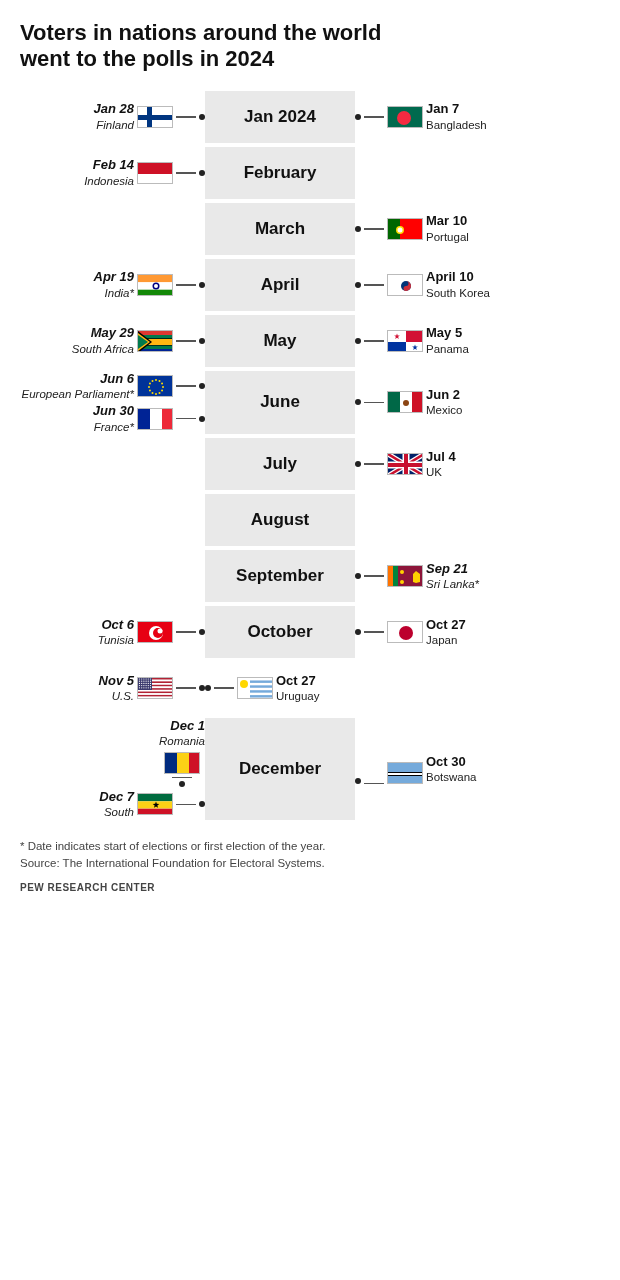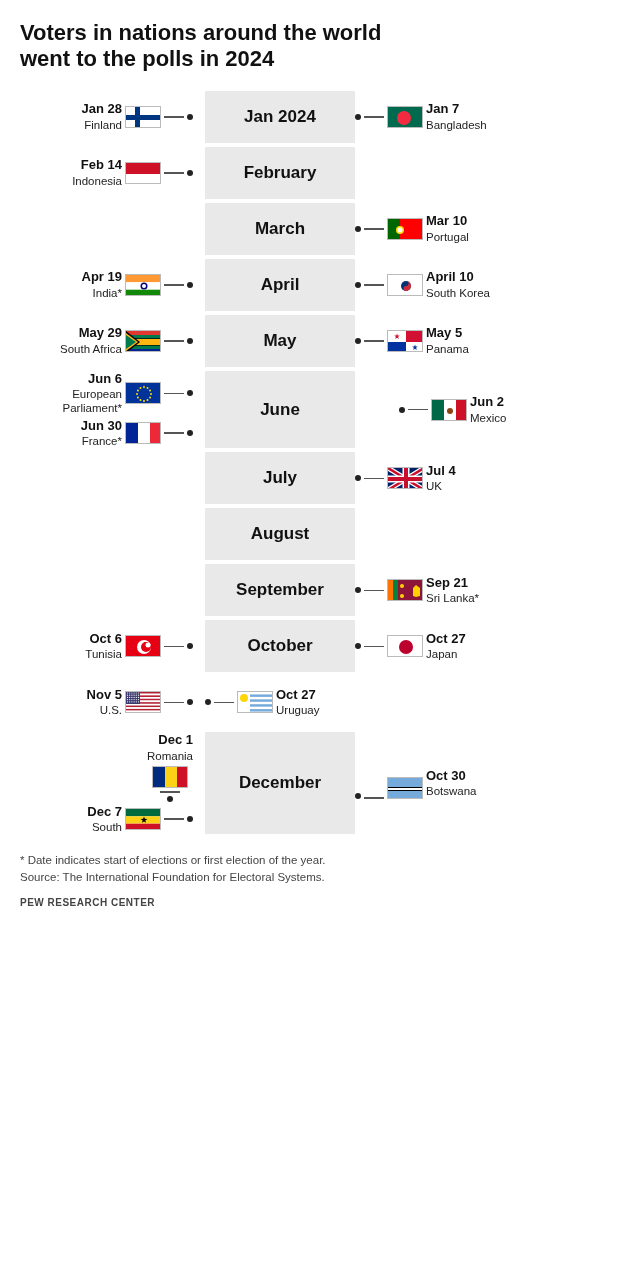--- a/index.html
+++ b/index.html
@@ -47,22 +47,23 @@
       align-items: stretch;
       margin-bottom: 4px;
       min-height: 52px;
     }
     .col-left {
       width: 185px;
       display: flex;
       flex-direction: column;
       justify-content: center;
       align-items: flex-end;
-      padding-right: 12px;
+      padding-right: 0;
       gap: 2px;
+      font-style: italic;
     }
     .col-center {
       width: 150px;
       background: #e9e9e9;
       display: flex;
       align-items: center;
       justify-content: center;
       font-weight: 700;
       font-size: 17px;
       flex-shrink: 0;
@@ -279,21 +280,21 @@
               <rect x="0" y="0" width="12" height="22" fill="#002395"></rect>
               <rect x="12" y="0" width="12" height="22" fill="#fff"></rect>
               <rect x="24" y="0" width="12" height="22" fill="#ED2939"></rect>
             </svg></div>
           <div class="hline" style="width: 20px;"></div>
           <div class="dot"></div>
         </div>
       </div>
       <div class="col-center">June</div>
       <div class="col-right">
-        <div class="item-right" style="display: flex; align-items: center; gap: 3px; padding-left: 44px;">
+        <div class="item-right" style="display: flex; align-items: center; gap: 3px;">
           <div class="dot"></div>
           <div class="hline" style="width: 20px;"></div>
           <div class="flag-img"><svg width="36" height="22" viewBox="0 0 36 22">
               <rect x="0" y="0" width="12" height="22" fill="#006847"></rect>
               <rect x="12" y="0" width="12" height="22" fill="#fff"></rect>
               <rect x="24" y="0" width="12" height="22" fill="#CE1126"></rect>
               <circle cx="18" cy="11" r="3" fill="#8B4513"></circle>
             </svg></div>
           <div class="item-text"><span class="d">Jun 2</span><span class="c">Mexico</span></div>
         </div>
@@ -323,21 +324,21 @@
     </div>
     <div class="row">
       <div class="col-left"></div>
       <div class="col-center">August</div>
       <div class="col-right"></div>
     </div>
     <div class="row">
       <div class="col-left"></div>
       <div class="col-center">September</div>
       <div class="col-right">
-        <div class="item-right" style="display: flex; align-items: center; gap: 3px;">
+        <div class="item-right" style="display: flex; align-items: center; gap: 3px; font-style: italic;">
           <div class="dot"></div>
           <div class="hline" style="width: 20px;"></div>
           <div class="flag-img"><svg width="36" height="22" viewBox="0 0 36 22">
               <rect x="0" y="0" width="5" height="22" fill="#FF7300"></rect>
               <rect x="5" y="0" width="5" height="22" fill="#00843D"></rect>
               <rect x="10" y="0" width="26" height="22" fill="#8D153A"></rect>
               <polygon points="28,5 32,8 32,16 28,17 25,16 25,8" fill="#FFD100"></polygon>
               <circle cx="14" cy="6" r="2" fill="#FFD100"></circle>
               <circle cx="14" cy="16" r="2" fill="#FFD100"></circle>
             </svg></div>

